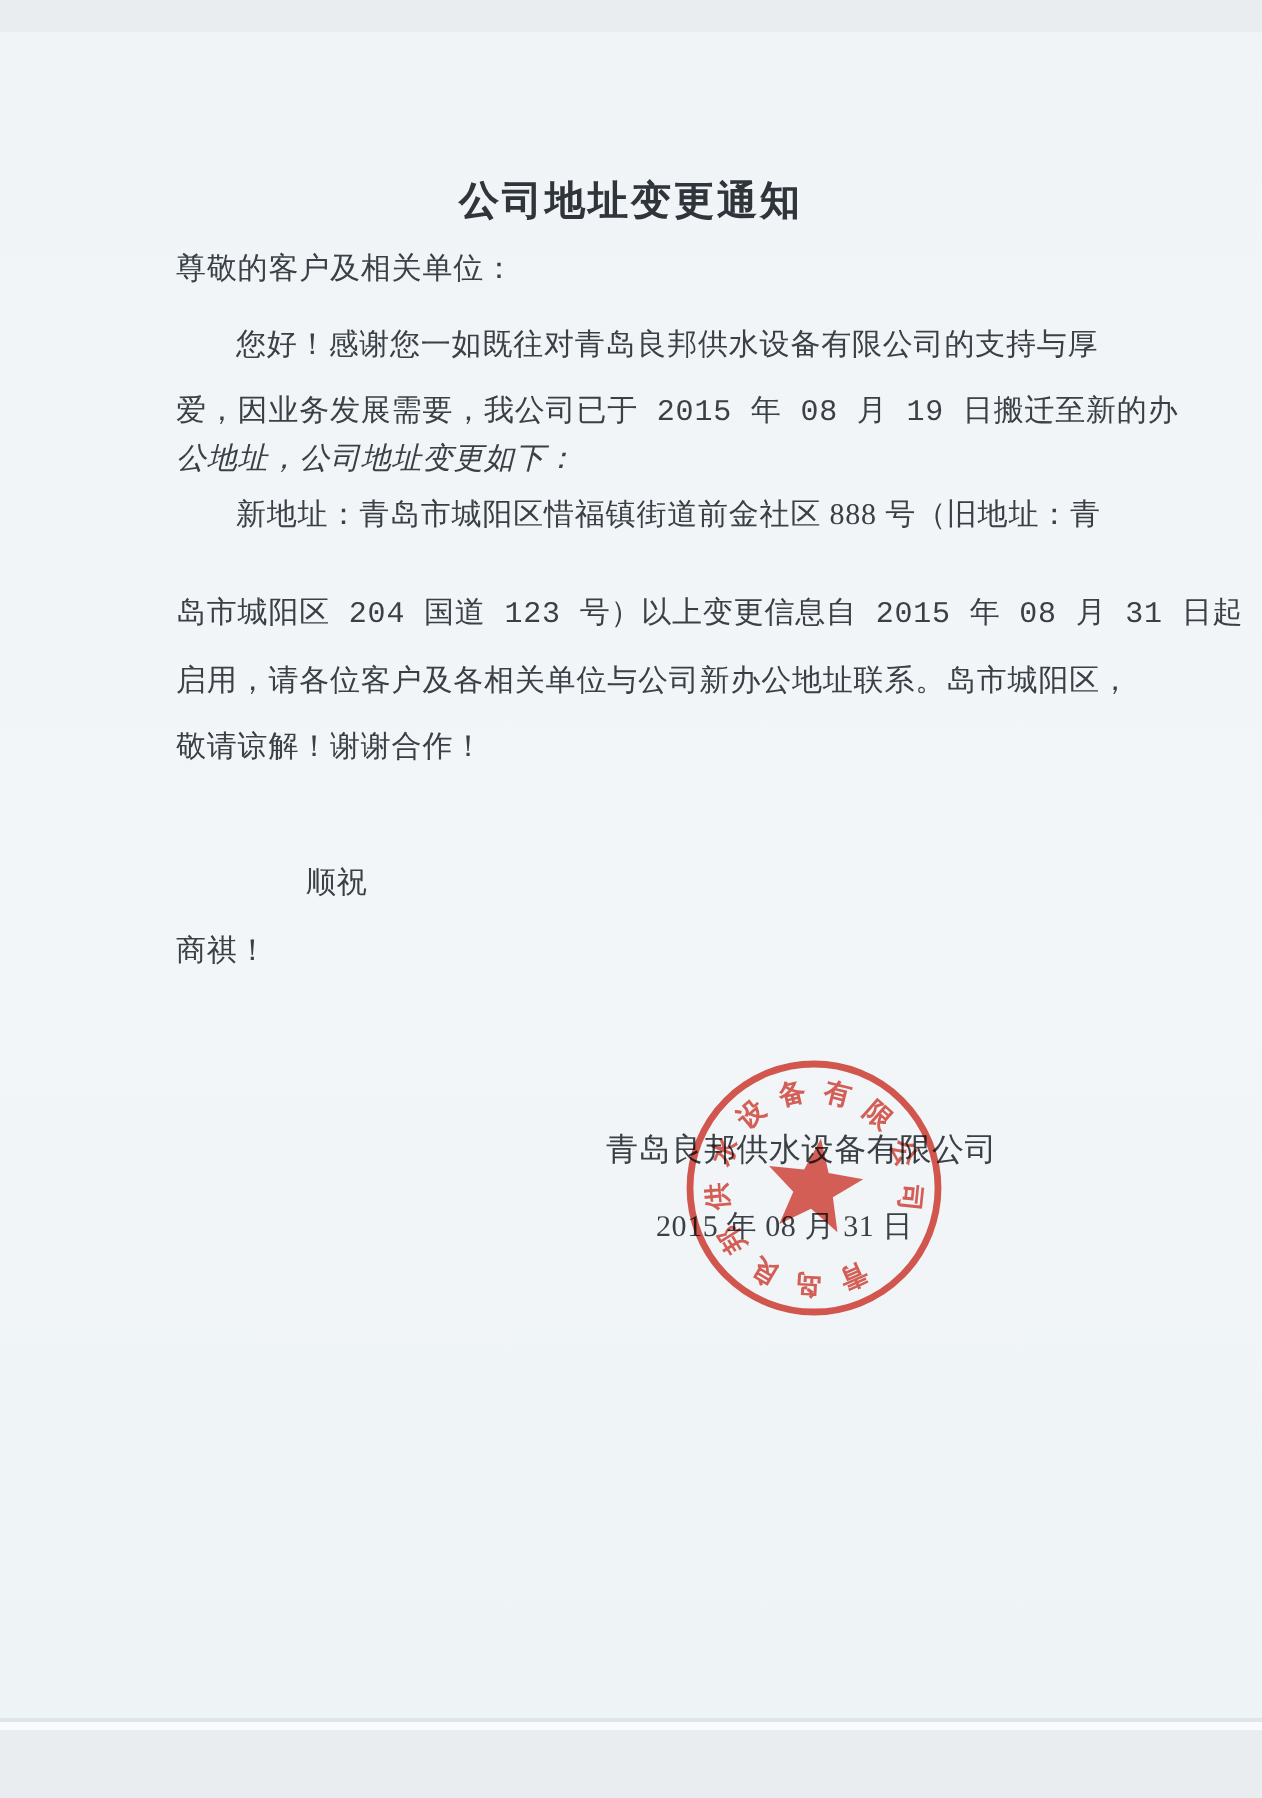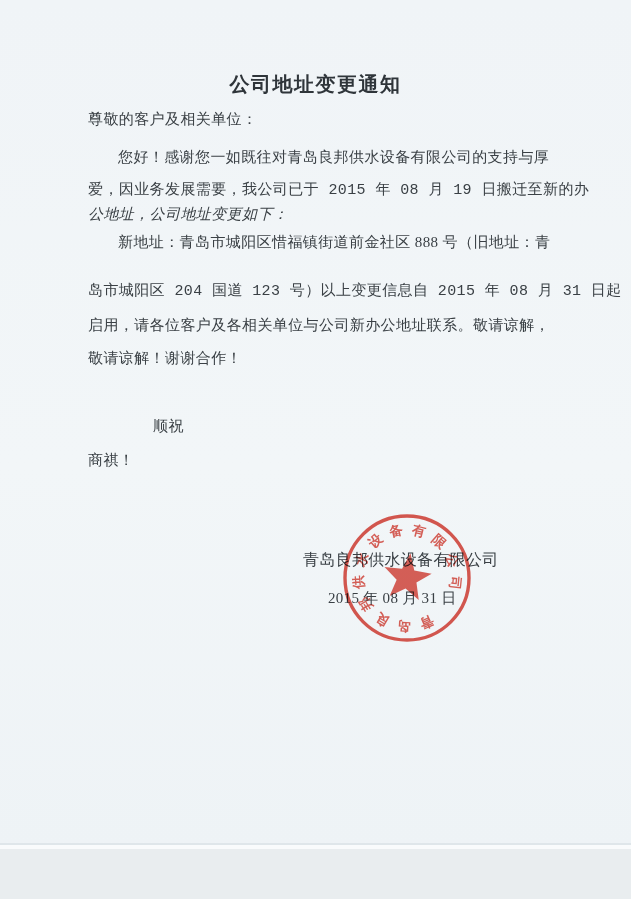--- a/index.html
+++ b/index.html
@@ -1,20 +1,20 @@
 <!DOCTYPE html>
 <html><head>
 <meta charset="utf-8">
 <style>
   html, body { margin: 0; padding: 0; background: #e9edef; }
   .page {
     position: relative;
     width: 631px;
     height: 849px;
-    margin: 0 auto;
+    margin: 16px auto;
     background: linear-gradient(180deg, #f0f4f7 0%, #f2f6f8 55%, #eef3f6 100%);
     overflow: hidden;
     font-family: "Liberation Serif", "DejaVu Serif", serif;
     color: #3a4045;
   }
   .doc-title {
     position: absolute;
     left: 0; top: 71px;
     width: 631px;
     margin: 0;
@@ -92,21 +92,21 @@
 
   <div>
     <div class="line indent p1l1">您好！感谢您一如既往对青岛良邦供水设备有限公司的支持与厚</div>
     <div class="line p1l2">爱，因业务发展需要，我公司已于 2015 年 08 月 19 日搬迁至新的办</div>
     <div class="line p1l3">公地址，公司地址变更如下：</div>
   </div>
 
   <div>
     <div class="line indent p2l1">新地址：青岛市城阳区惜福镇街道前金社区 888 号（旧地址：青</div>
     <div class="line p2l2">岛市城阳区 204 国道 123 号）以上变更信息自 2015 年 08 月 31 日起</div>
-    <div class="line p2l3">启用，请各位客户及各相关单位与公司新办公地址联系。敬请谅解，</div>
+    <div class="line p2l3">启用，请各位客户及各相关单位与公司新办公地址联系。岛市城阳区，</div>
     <div class="line p2l4">敬请谅解！谢谢合作！</div>
   </div>
 
   <div class="line closing-wish">顺祝</div>
   <div class="line closing-regards">商祺！</div>
 
   <div class="line sig-company">青岛良邦供水设备有限公司</div>
   <div class="line sig-date">2015 年 08 月 31 日</div>
 
   <svg class="seal" viewBox="0 0 140 140">

